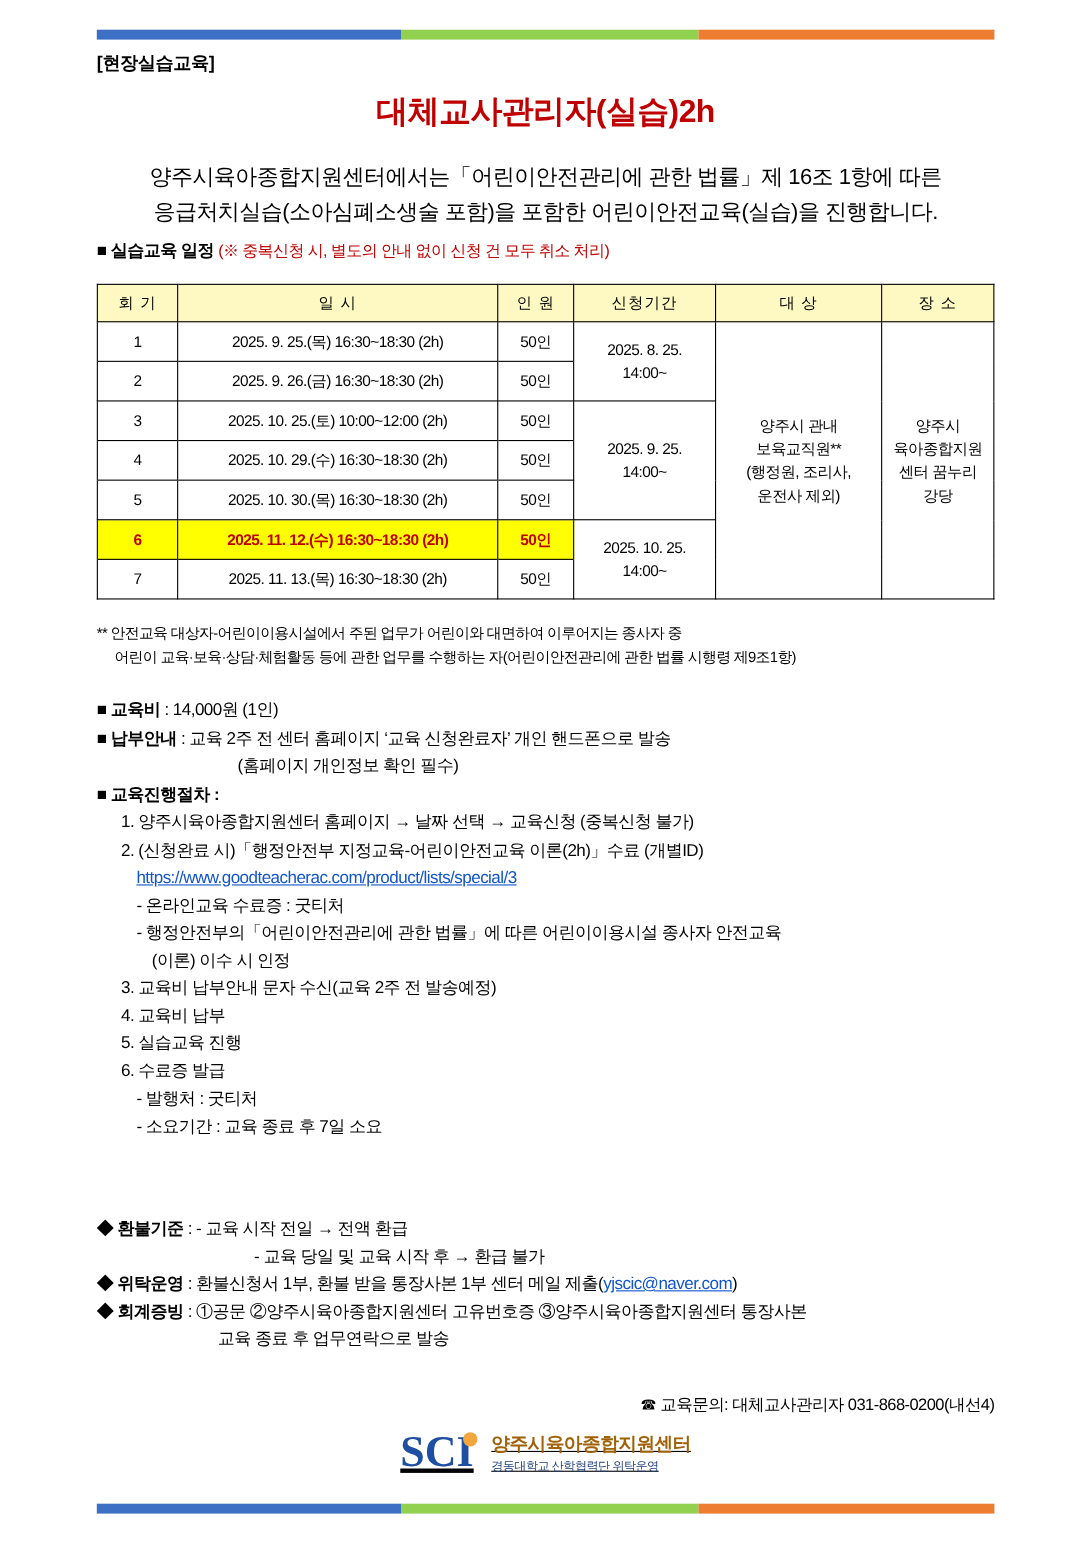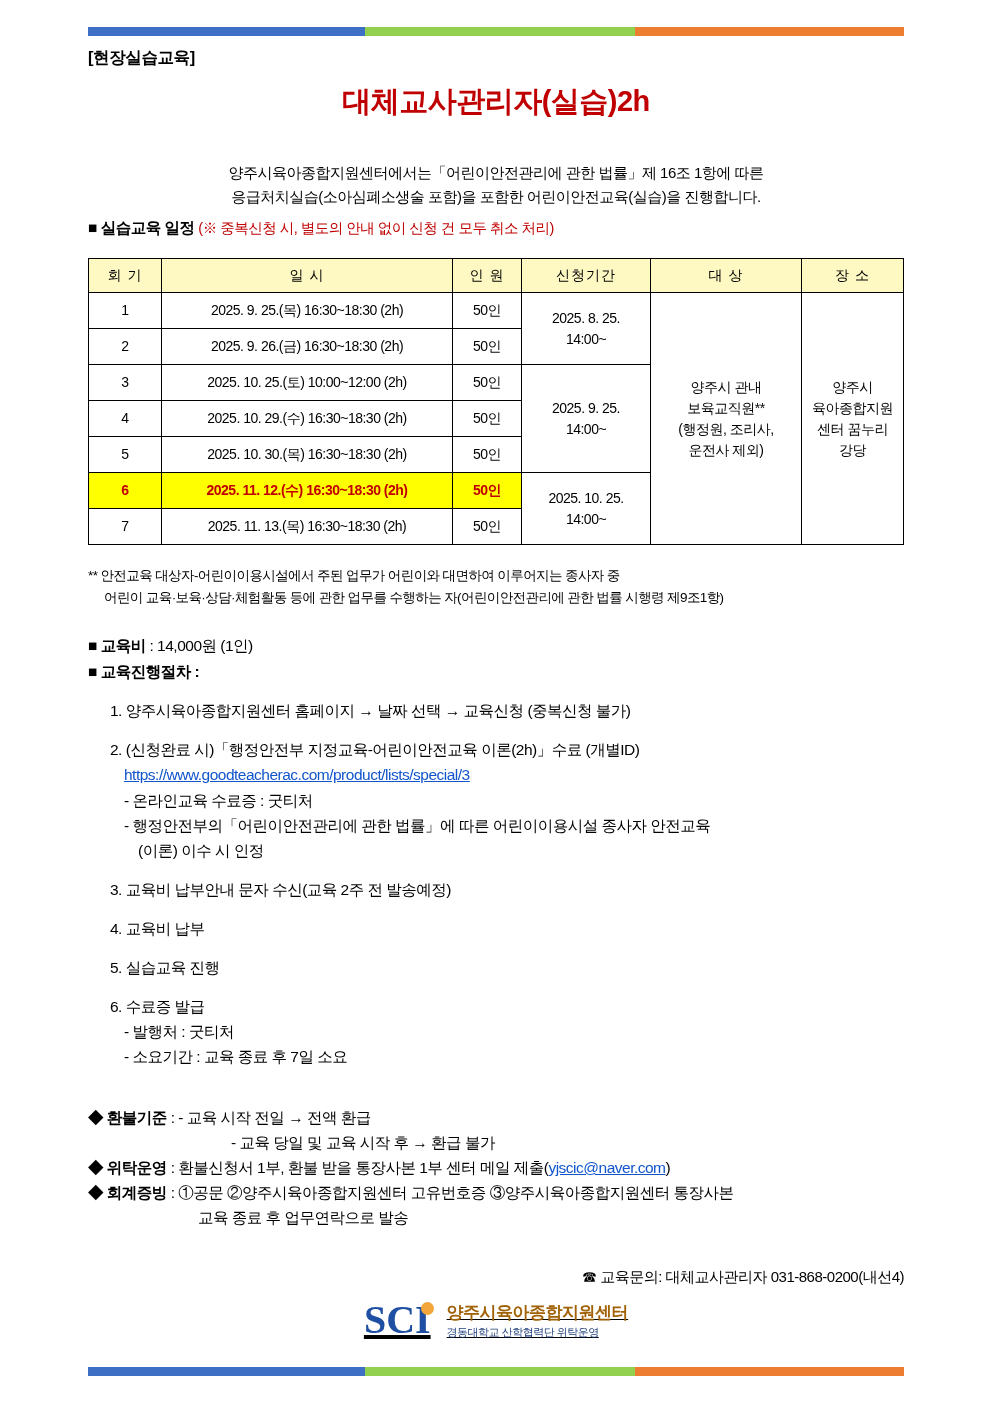--- a/index.html
+++ b/index.html
@@ -55,24 +55,23 @@
     font-weight: bold;
     color: #c00000;
     letter-spacing: -0.5px;
   }
 
   .intro {
     position: absolute;
     left: 0; right: 0;
     top: 145px;
     text-align: center;
-    font-size: 15px;
+    font-size: 20px;
     line-height: 1.62;
     letter-spacing: -0.5px;
-    margin-top: 16px;
   }
 
   .sec-sched {
     position: absolute;
     left: 88px;
     top: 218px;
     font-size: 15.5px;
     letter-spacing: -0.5px;
   }
   .sec-sched .sq { font-weight: bold; }
@@ -123,21 +122,21 @@
     position: absolute;
     left: 88px;
     top: 633px;
     width: 830px;
     font-size: 15.5px;
     line-height: 1.62;
     letter-spacing: -0.5px;
   }
   .blk { margin-bottom: 1px; }
   .blk .hd { font-weight: bold; }
-  .sub { padding-left: 22px; margin-top: 14px; }
+  .sub { padding-left: 22px; }
   .sub2 { padding-left: 36px; }
   .sub3 { padding-left: 50px; }
   .indent-pay { padding-left: 128px; }
   .link {
     color: #1155cc;
     text-decoration: underline;
   }
   .mail {
     color: #1155cc;
     text-decoration: underline;
@@ -312,20 +311,28 @@
   </div>
 
   <div class="blocks">
 
     <div class="blk">
       <span class="hd">■</span>
       <span class="hd">교육비</span>
       <span>: 14,000원 (1인)</span>
     </div>
 
+    <div class="blk">
+      <div>
+        <span class="hd">■</span>
+        <span class="hd">납부안내</span>
+        <span>: 교육 2주 전 센터 홈페이지 ‘교육 신청완료자’ 개인 핸드폰으로 발송</span>
+      </div>
+      <div class="indent-pay">(홈페이지 개인정보 확인 필수)</div>
+    </div>
 
     <div class="blk">
       <div>
         <span class="hd">■</span>
         <span class="hd">교육진행절차</span>
         <span class="hd">:</span>
       </div>
       <div class="sub">1. 양주시육아종합지원센터 홈페이지 → 날짜 선택 → 교육신청 (중복신청 불가)</div>
       <div class="sub">2. (신청완료 시)「행정안전부 지정교육-어린이안전교육 이론(2h)」수료 (개별ID)</div>
       <div class="sub2"><a class="link" href="#">https://www.goodteacherac.com/product/lists/special/3</a></div>

